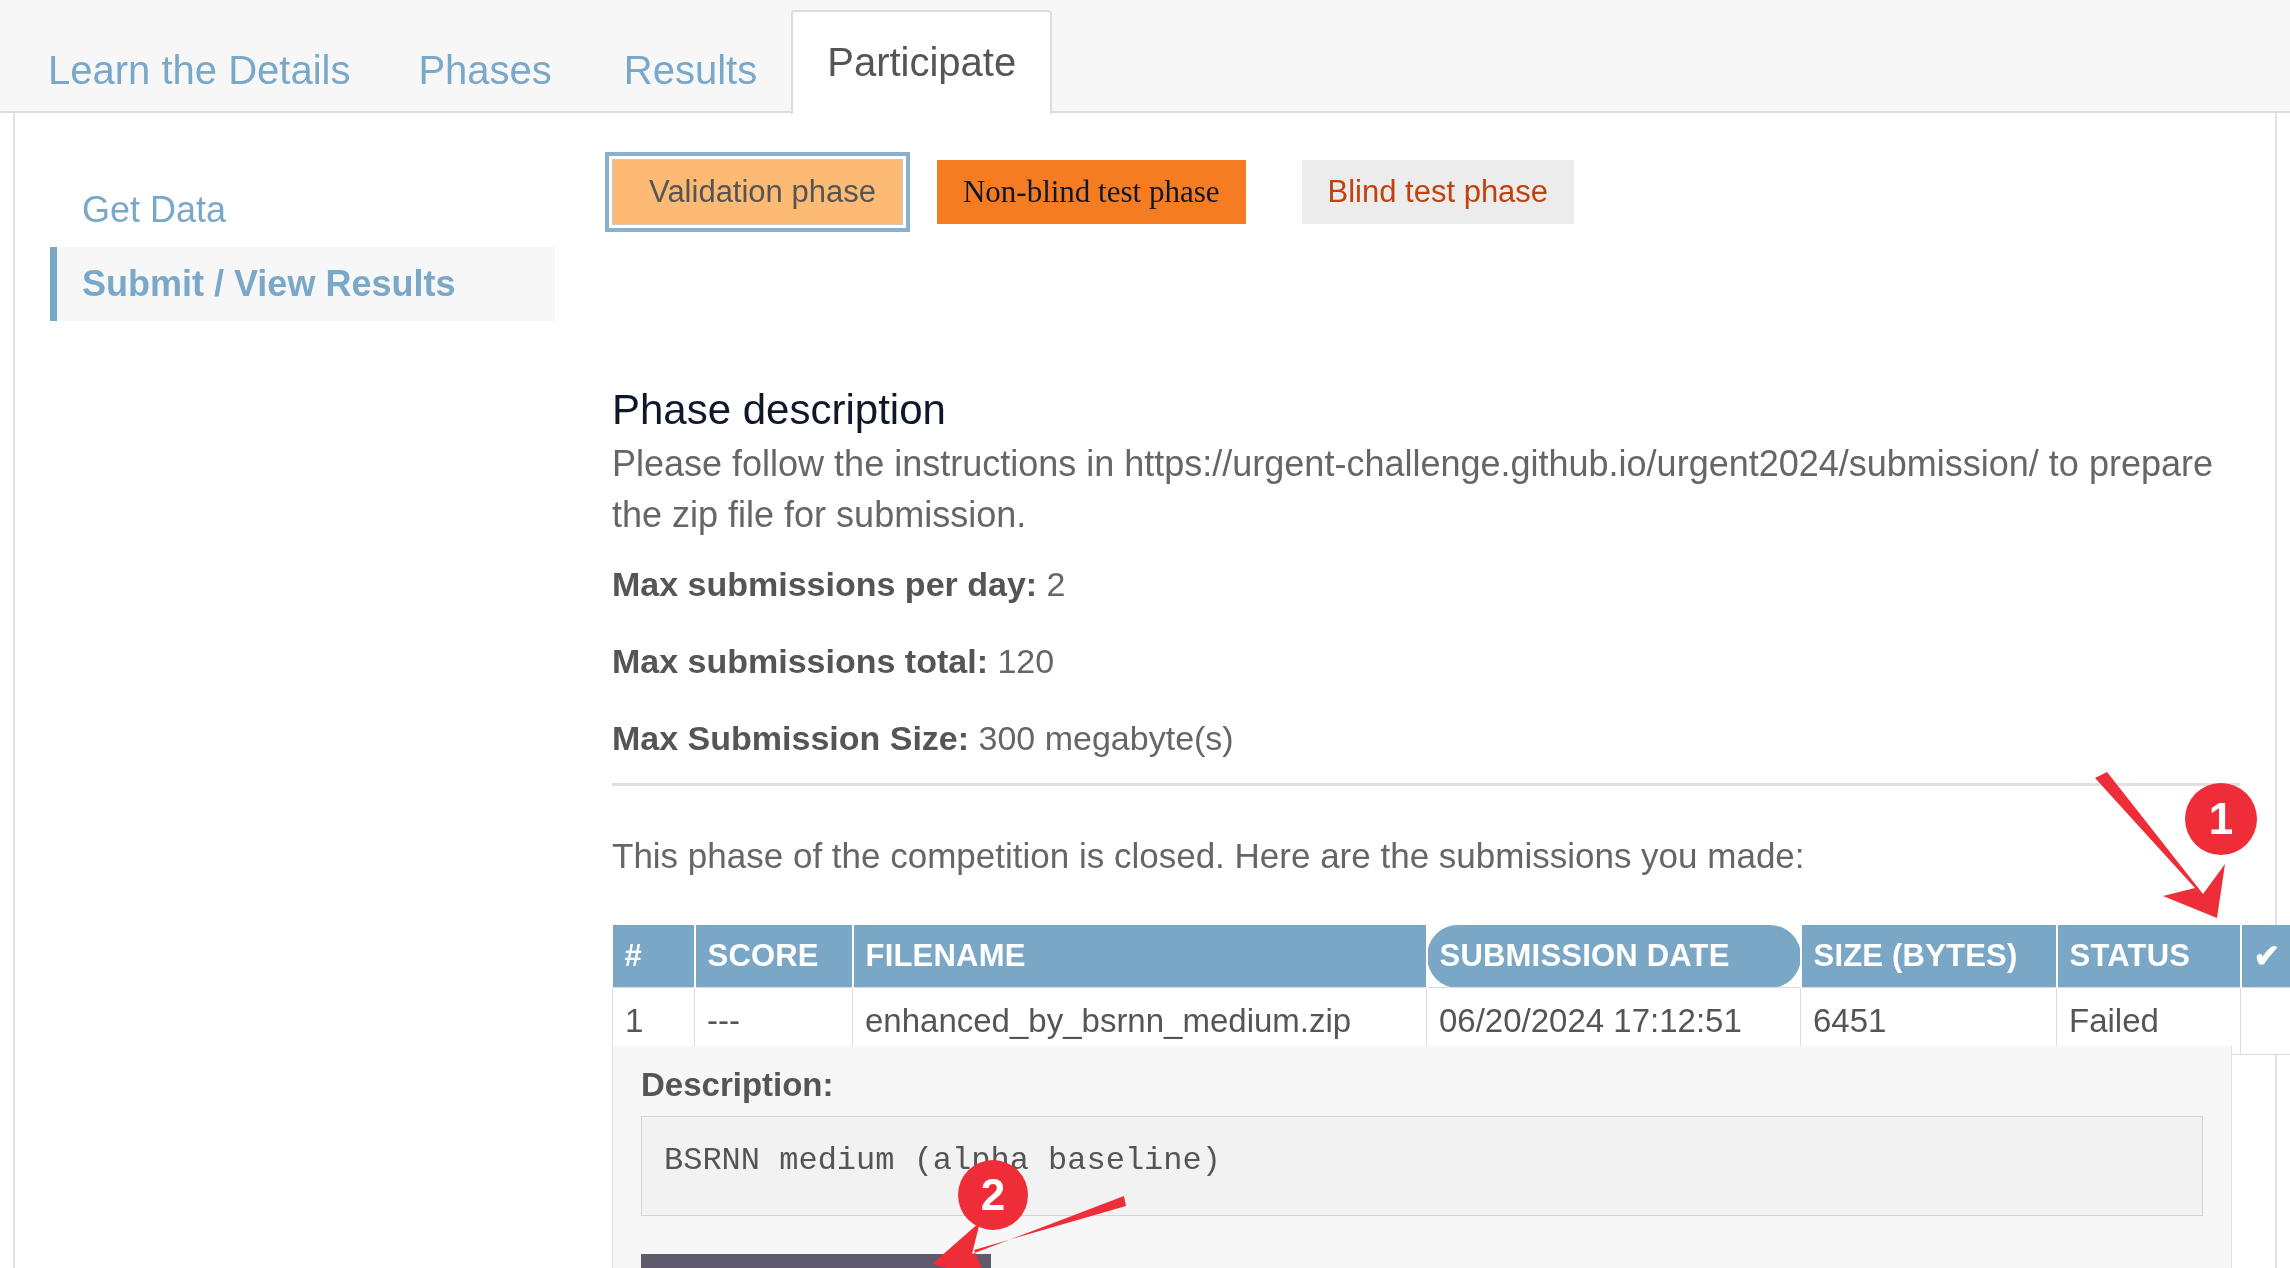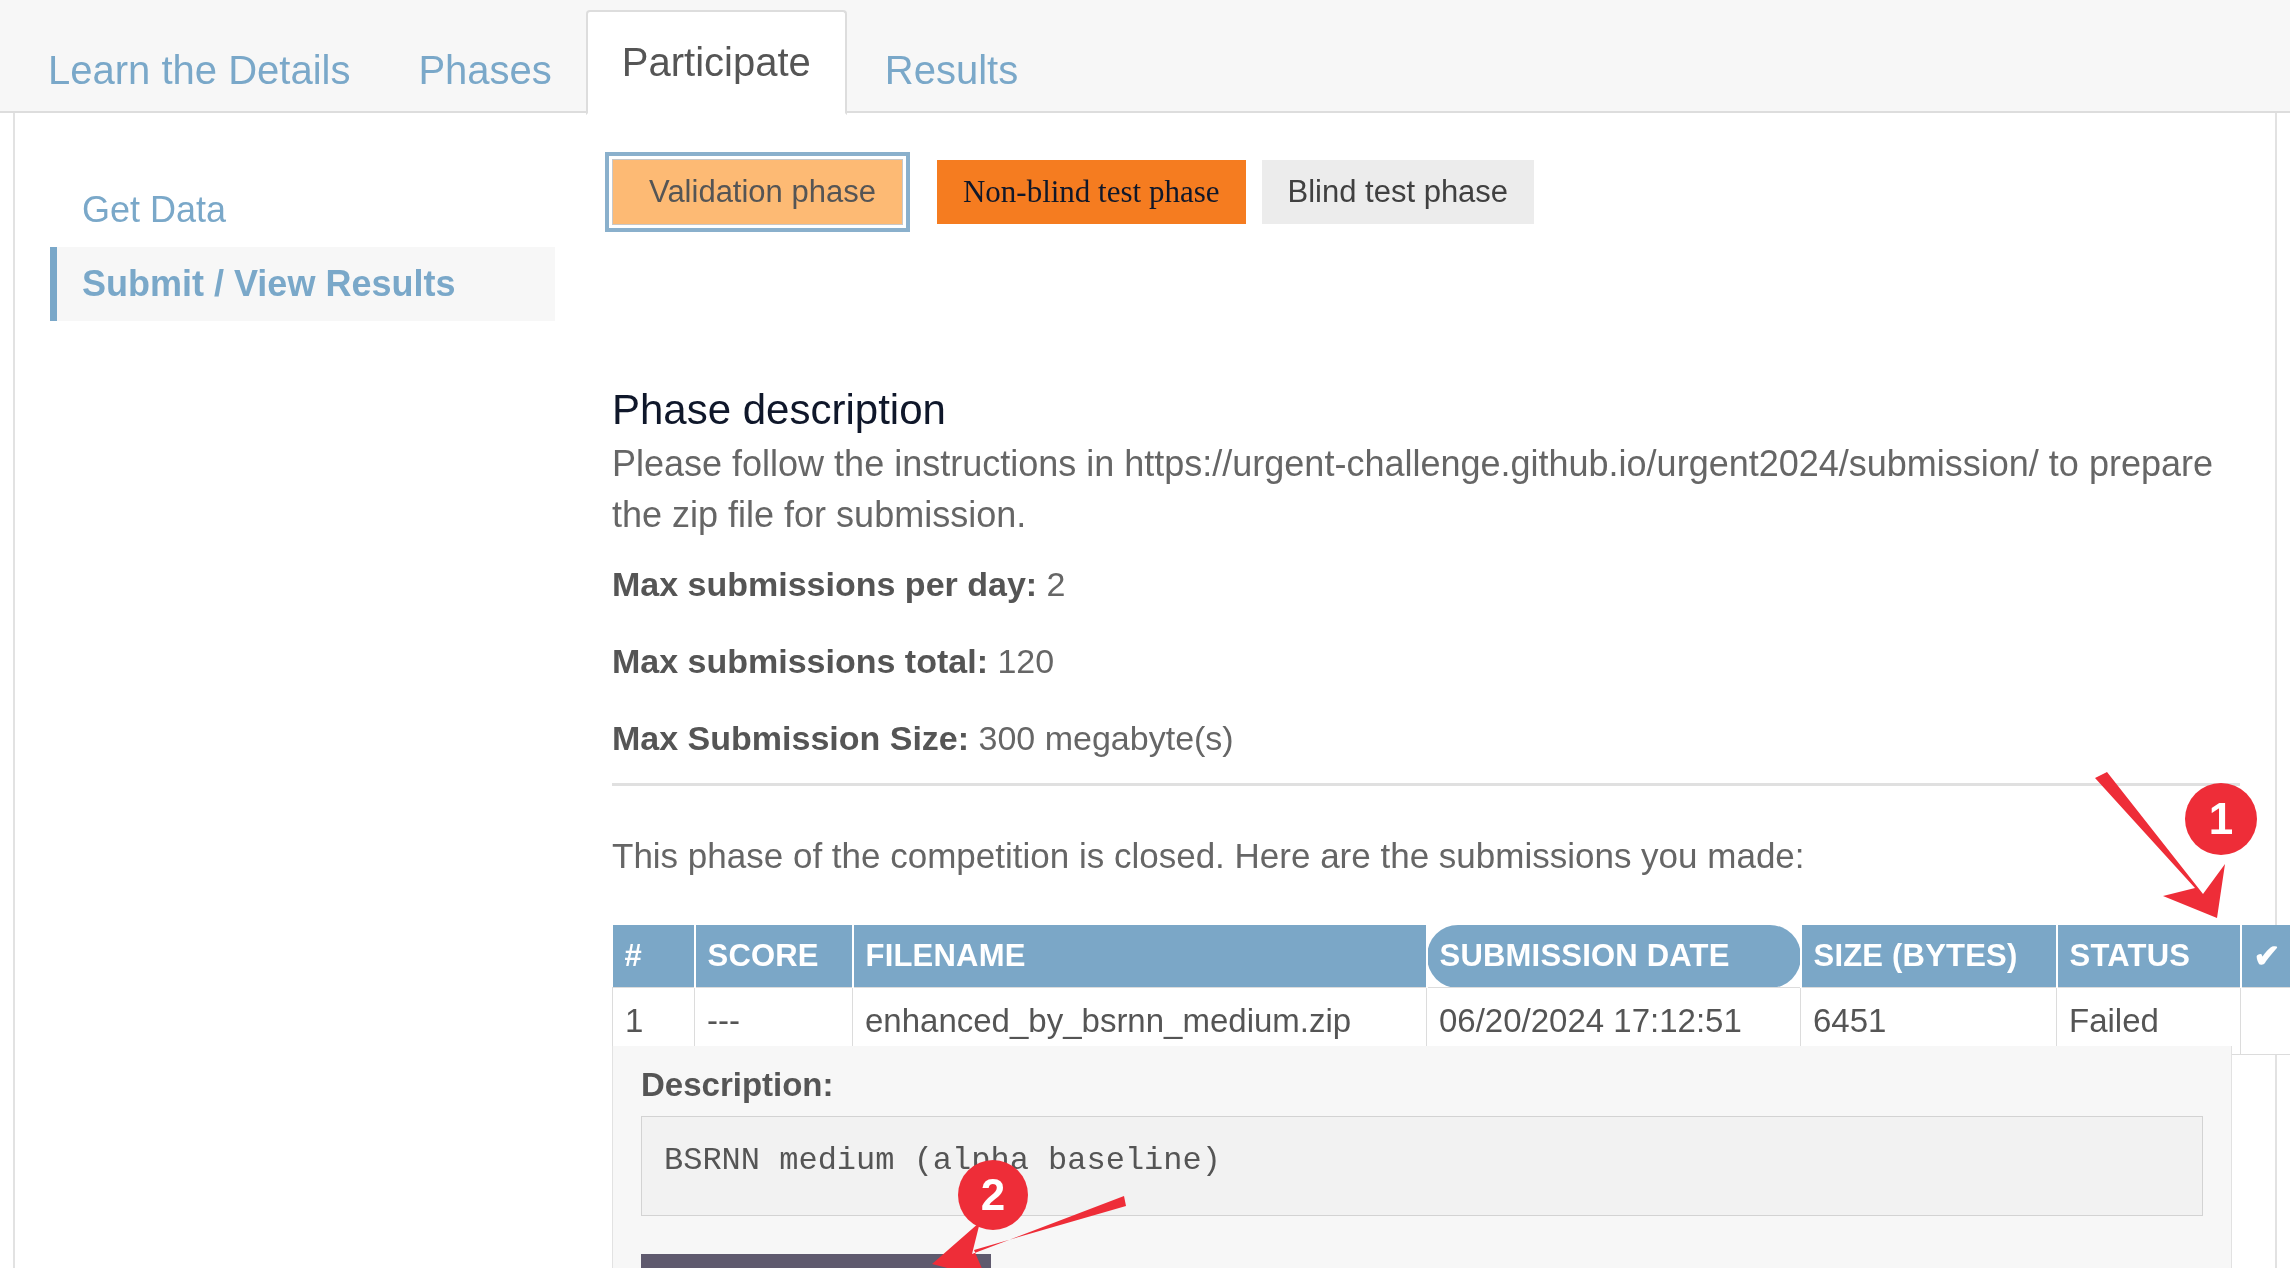--- a/index.html
+++ b/index.html
@@ -146,21 +146,22 @@
     padding-left: 36px;
   }
   .phase-btn.current {
     background: #f57c20;
     color: #0f172a;
     margin-right: 16px;
     font-family: Liberation Serif, serif;
   }
   .phase-btn.plain {
     background: #ececec;
-    color: #404040;
+    color: #c2410c;
+    margin-left: 40px;
   }
 
   .section-title {
     position: absolute;
     left: 0;
     top: 273px;
     font-size: 42px;
     color: #0f172a;
     font-weight: 400;
   }
@@ -309,22 +310,22 @@
 </style>
 </head>
 <body>
 
 <div id="page">
 
   <div class="tabbar">
     <div class="tabs">
       <div class="tab">Learn the Details</div>
       <div class="tab">Phases</div>
+      <div class="tab spacer-l">Results</div>
       <div class="tab active">Participate</div>
-      <div class="tab spacer-l">Results</div>
     </div>
   </div>
 
   <div class="content">
     <div class="panel-left-border"></div>
     <div class="panel-right-border"></div>
 
     <div class="sidebar">
       <div class="side-item">Get Data</div>
       <div class="side-item active">Submit / View Results</div>

